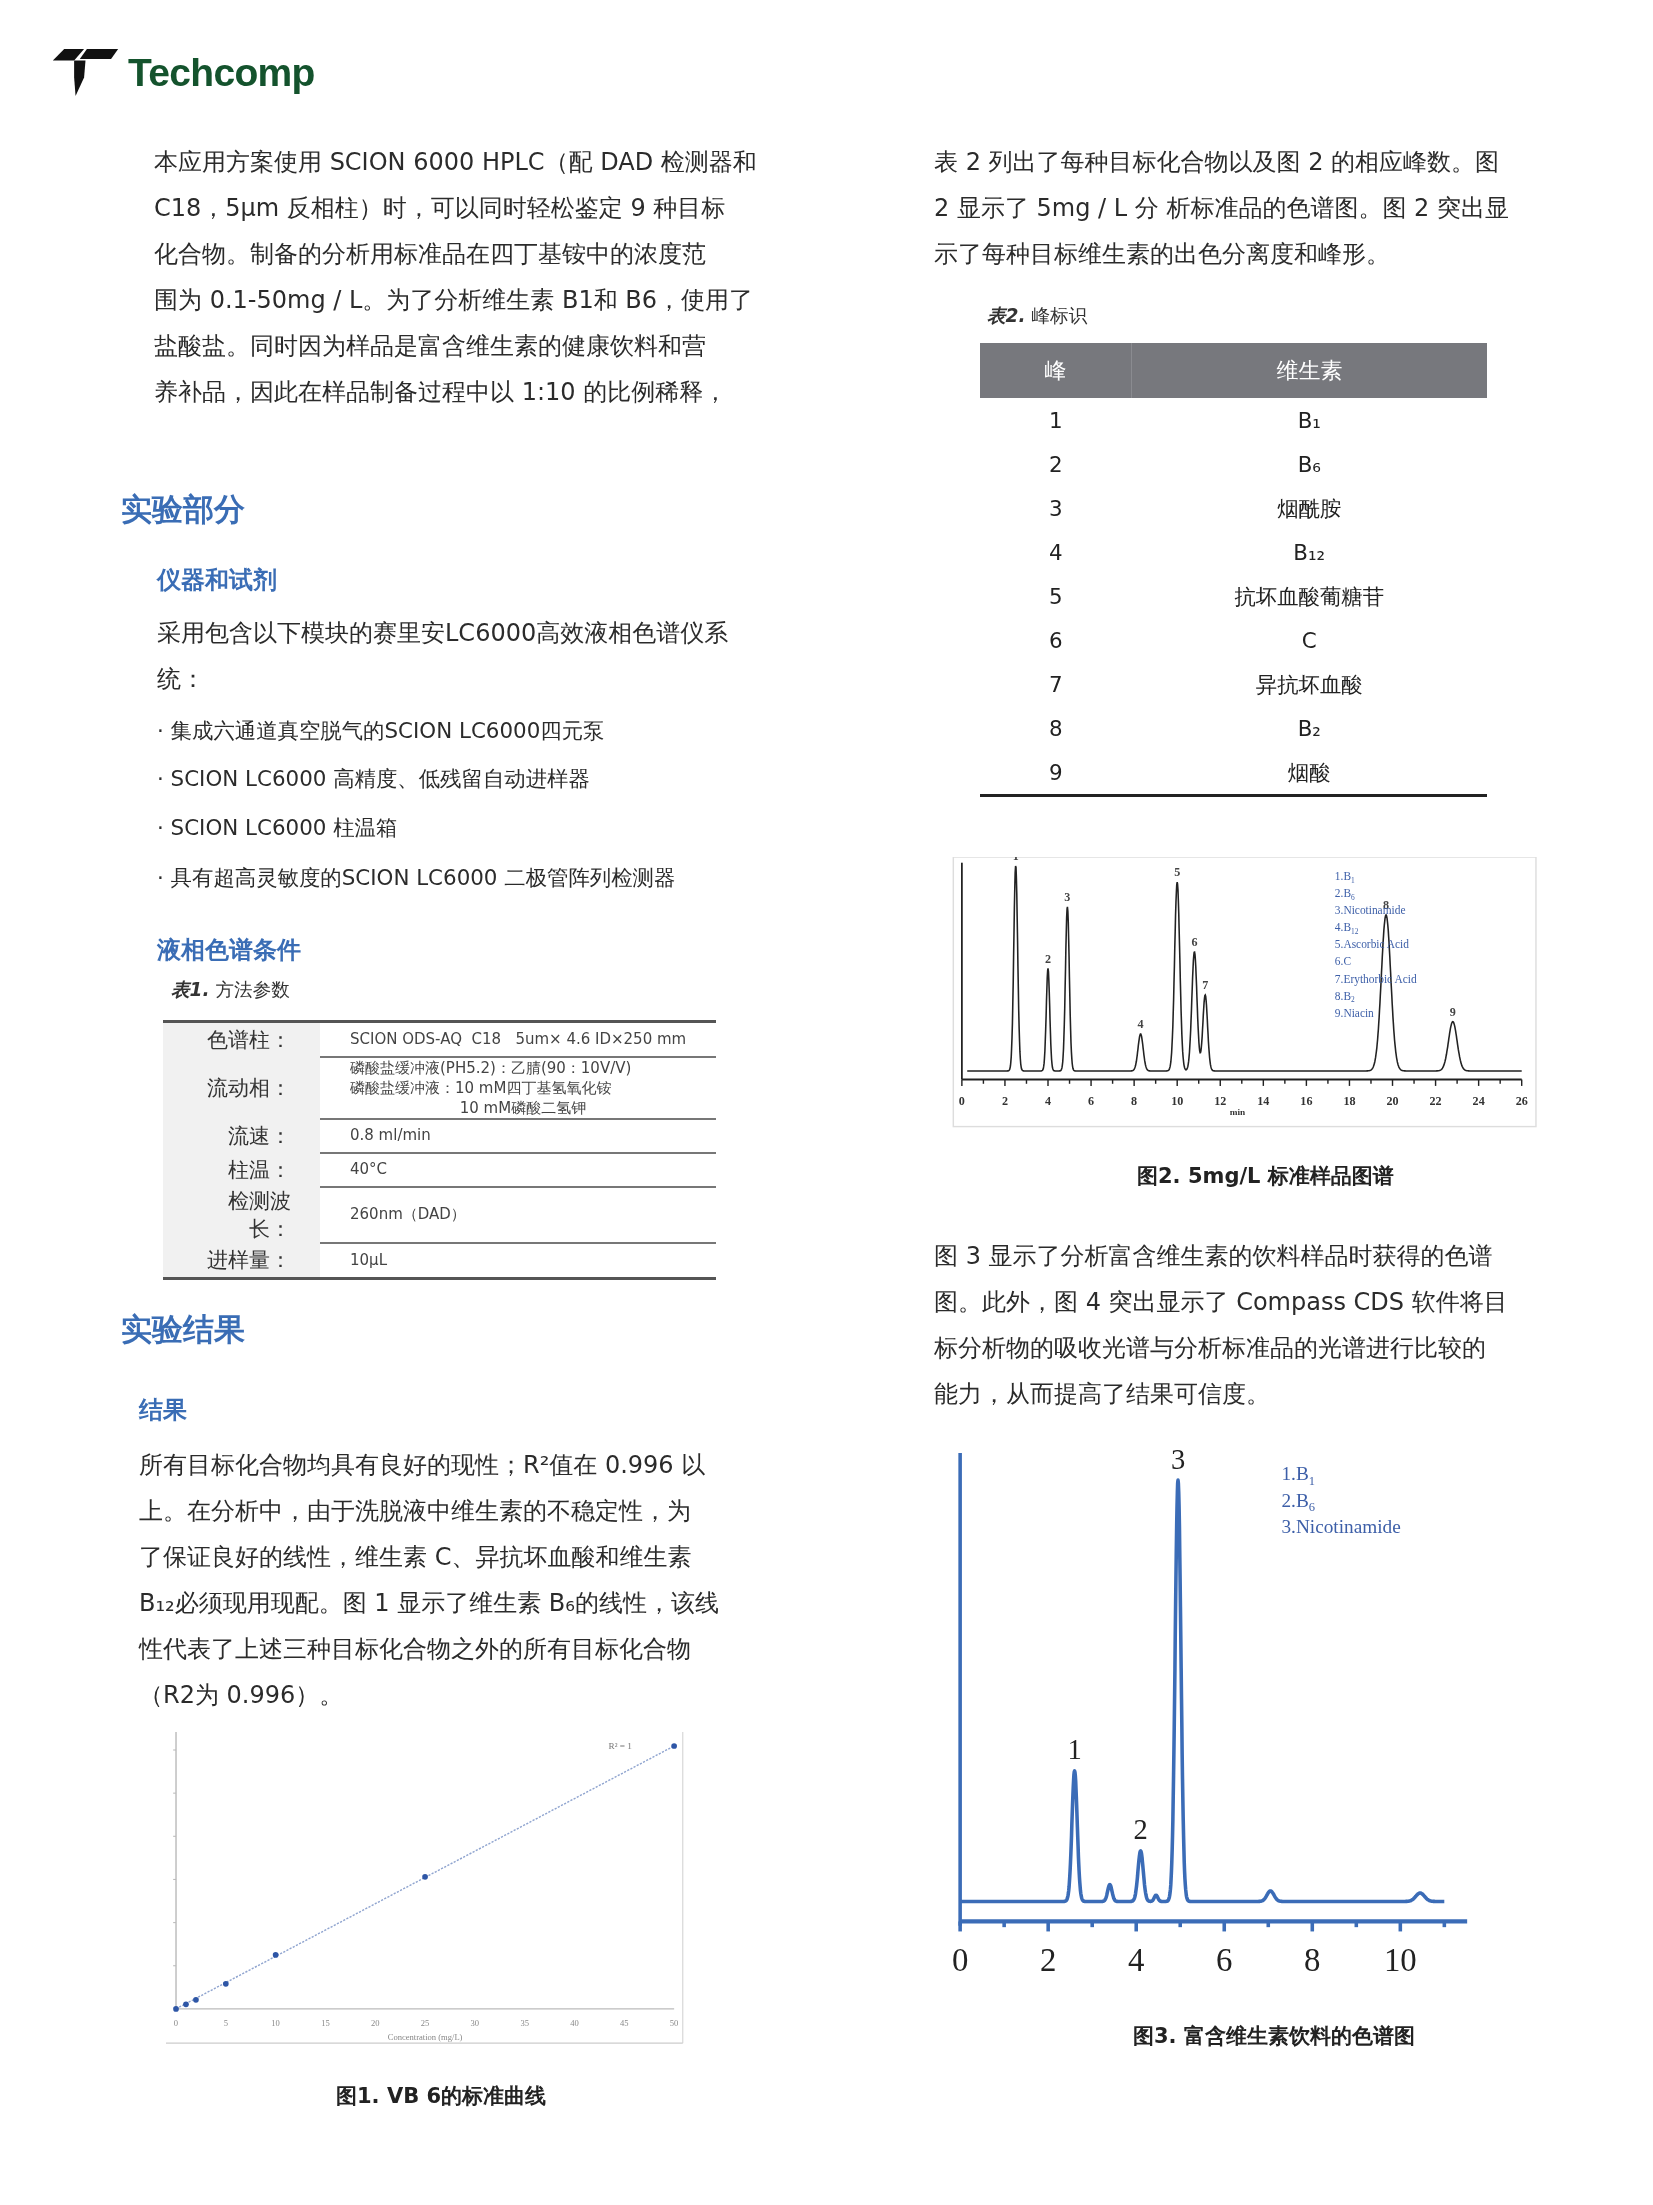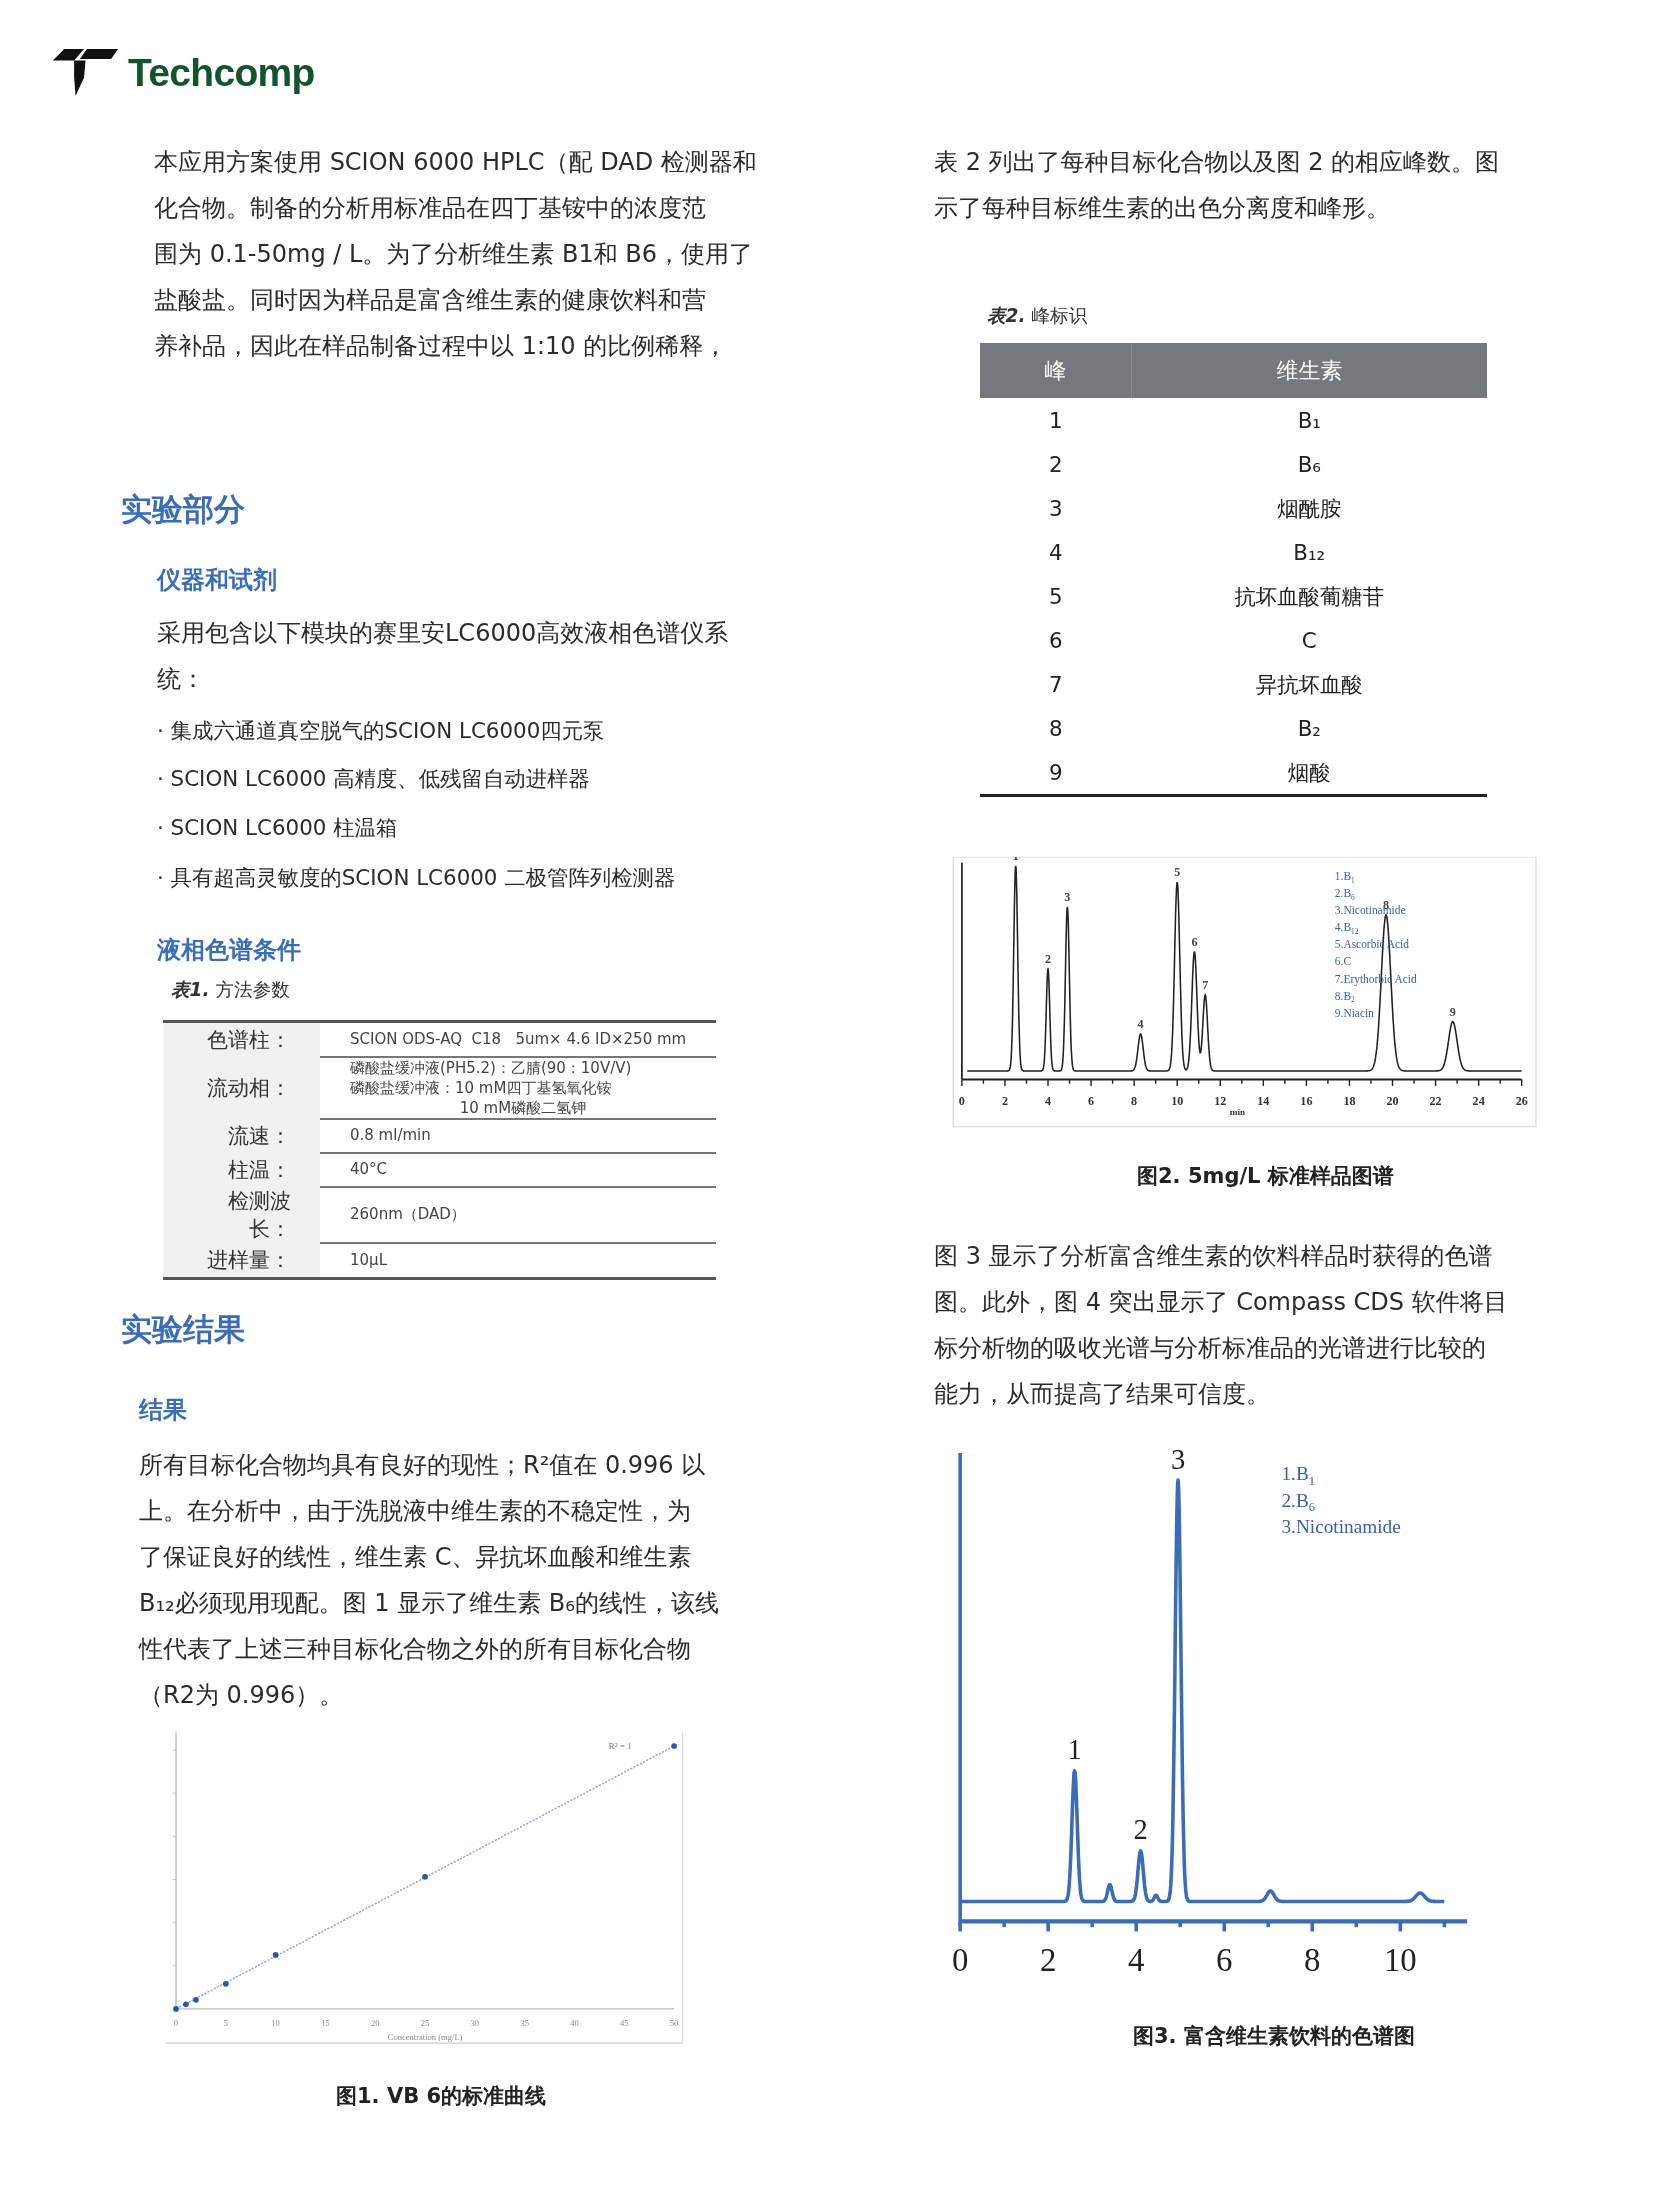--- a/index.html
+++ b/index.html
@@ -38,20 +38,21 @@
   <svg width="71" height="47" viewBox="0 0 100 66">
     <polygon points="4,16 20,0 48,0 34,16" fill="#111"></polygon>
     <polygon points="52,0 96,0 86,14 42,14" fill="#111"></polygon>
     <polygon points="34,16 50,16 48,40 36,66 34,40" fill="#111"></polygon>
   </svg>
   <span class="logo-text">Techcomp</span>
 </div>
 
 <div class="abs para" style="left:154px;top:139px;">
   <div>本应用方案使用 SCION 6000 HPLC（配 DAD 检测器和</div>
+  <div>C18，5μm 反相柱）时，可以同时轻松鉴定 9 种目标</div>
   <div>化合物。制备的分析用标准品在四丁基铵中的浓度范</div>
   <div>围为 0.1-50mg / L。为了分析维生素 B1和 B6，使用了</div>
   <div>盐酸盐。同时因为样品是富含维生素的健康饮料和营</div>
   <div>养补品，因此在样品制备过程中以 1:10 的比例稀释，</div>
 </div>
 
 <div class="abs h1" style="left:121px;top:489px;">实验部分</div>
 <div class="abs h2" style="left:157px;top:564px;">仪器和试剂</div>
 <div class="abs para" style="left:157px;top:610px;">
   <div>采用包含以下模块的赛里安LC6000高效液相色谱仪系</div>
@@ -153,20 +154,21 @@
     <circle cx="83.8" cy="352.844" r="4" fill="#2e56a6"></circle>
     <circle cx="153.6" cy="312.452" r="4" fill="#2e56a6"></circle>
     <circle cx="363" cy="202.87" r="4" fill="#2e56a6"></circle>
     <circle cx="712" cy="19.610000000000014" r="4" fill="#2e56a6"></circle>
     <text x="620" y="24" font-size="13" fill="#777">R² = 1</text>
   </svg>
 <div class="abs figcap" style="left:336px;top:2082px;">图1. VB 6的标准曲线</div>
 
 <div class="abs para" style="left:934px;top:139px;">
   <div>表 2 列出了每种目标化合物以及图 2 的相应峰数。图</div>
+  <div>2 显示了 5mg / L 分 析标准品的色谱图。图 2 突出显</div>
   <div>示了每种目标维生素的出色分离度和峰形。</div>
 </div>
 <div class="abs caption-small" style="left:987px;top:303px;">
   <b>表2.</b><span> 峰标识</span>
 </div>
 
 <div class="abs t2">
   <table>
     <thead>
       <tr>

